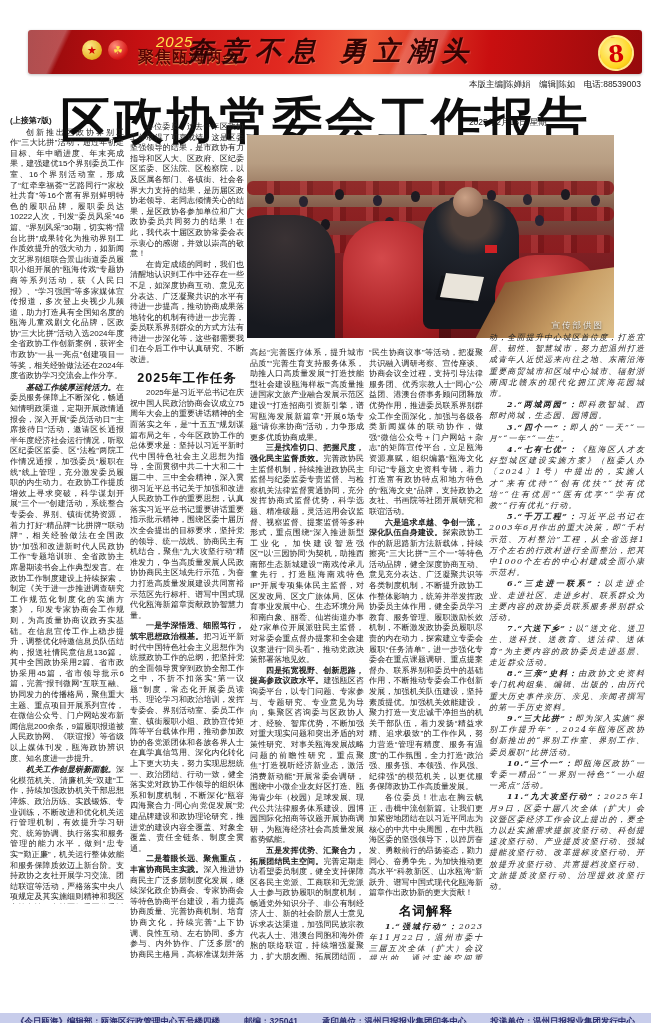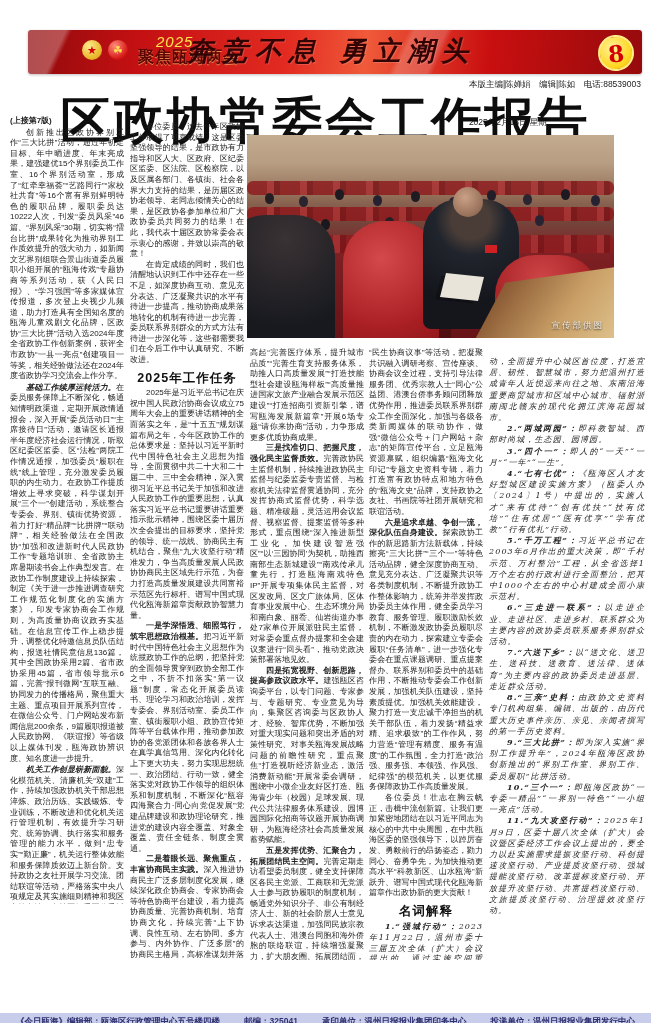--- a/index.html
+++ b/index.html
@@ -71,21 +71,21 @@
   .col p.cont{text-indent:0;}
   .note{font-weight:bold;text-indent:0 !important;margin-bottom:1px !important;}
   .lead1{font-weight:bold;font-style:italic;font-family:"DejaVu Serif",serif;}
   .leadn{font-weight:bold;}
   .sec-head{font-size:12.5px;font-weight:bold;text-align:center;text-indent:0 !important;
     margin:7px 0 5px 0 !important;letter-spacing:1px;color:#111;}
   .col1{left:10px;top:116px;width:114px;height:788px;}
   .col2{left:130px;top:122px;width:114px;height:838px;}
   .col3{left:250px;top:348px;width:114px;height:612px;}
   .col4{left:369px;top:348px;width:114px;height:612px;}
-  .col5{left:489px;top:356px;width:156px;height:618px;font-family:"DejaVu Serif",serif;font-style:italic;
+  .col5{left:489px;top:332px;width:156px;height:618px;font-family:"DejaVu Serif",serif;font-style:italic;
     letter-spacing:1.1px;line-height:11.2px;}
   .col5 p{text-indent:18px;}
   .col5 p.cont{text-indent:0;}
   .deflead{font-weight:bold;}
 
   
   .footer{position:absolute;left:0;right:0;top:1013px;height:18px;background:#c8cdeb;
     display:flex;align-items:center;justify-content:center;gap:24px;font-size:8.5px;font-weight:bold;color:#2c2f6e;}
 </style>
 </head>

